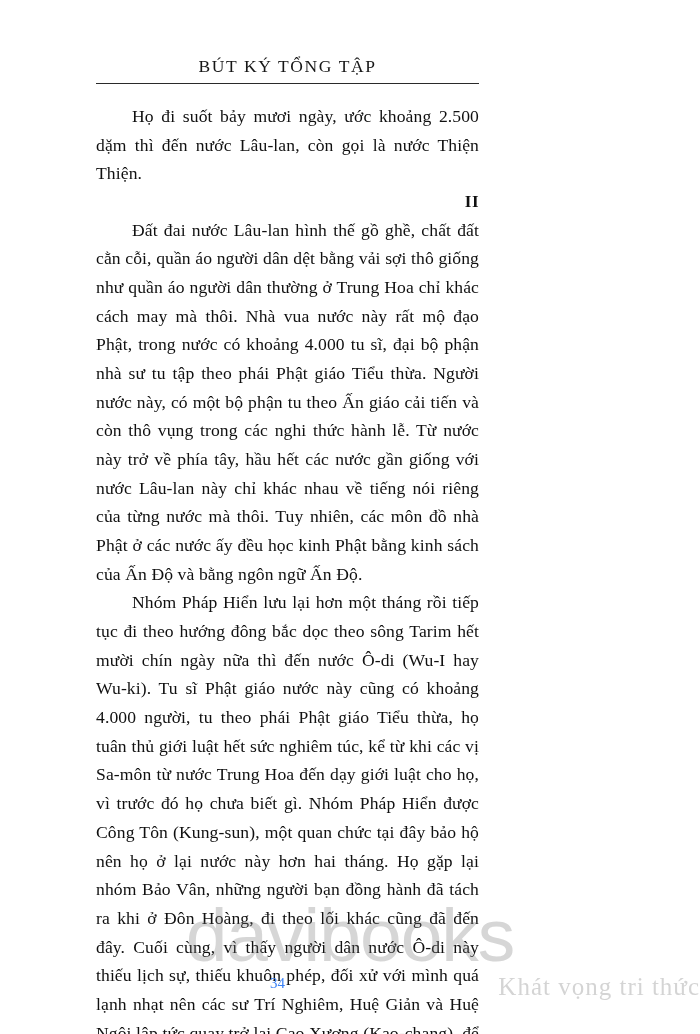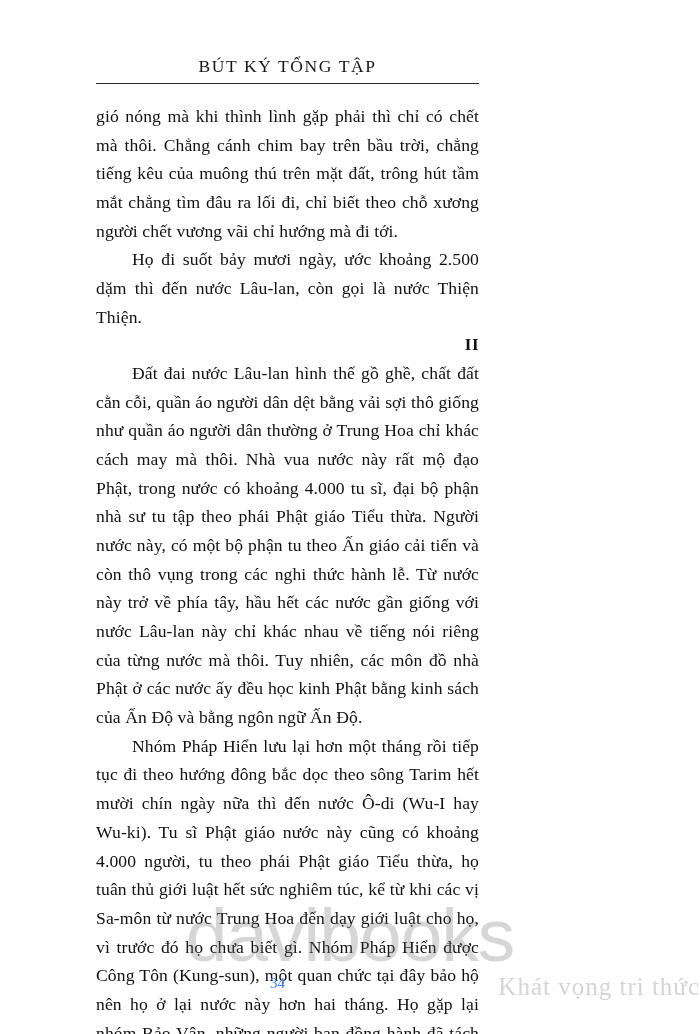--- a/index.html
+++ b/index.html
@@ -99,21 +99,20 @@
 </style>
 </head>
 <body>
 
 <div class="page">
 
   <div class="running-head">BÚT KÝ TỔNG TẬP</div>
   <div class="rule"></div>
 
   <div class="body-text">
-    <p class="no-indent">gió nóng mà khi thình lình gặp phải thì chỉ có chết mà thôi. Chẳng cánh chim bay trên bầu trời, chẳng tiếng kêu của muông thú trên mặt đất, trông hút tầm mắt chẳng tìm đâu ra lối đi, chỉ biết theo chỗ xương người chết vương vãi chỉ hướng mà đi tới.</p>
     <p>Họ đi suốt bảy mươi ngày, ước khoảng 2.500 dặm  thì đến nước Lâu-lan, còn gọi là nước Thiện Thiện.</p>
 
     <p class="section-number">II</p>
 
     <p>Đất đai nước Lâu-lan hình thế gồ ghề, chất đất cằn cỗi, quần áo người dân dệt bằng vải sợi thô giống như quần áo người dân thường ở Trung Hoa chỉ khác cách may mà thôi. Nhà vua nước này rất mộ đạo Phật, trong nước có khoảng 4.000 tu sĩ, đại bộ phận nhà sư tu tập theo phái Phật giáo Tiểu thừa. Người nước này, có một bộ phận tu theo Ấn giáo cải tiến và còn thô vụng trong các nghi thức hành lễ. Từ nước này trở về phía tây, hầu hết các nước gần giống với nước Lâu-lan này chỉ khác nhau về tiếng nói riêng của từng nước mà thôi. Tuy nhiên, các môn đồ nhà Phật ở các nước ấy đều học kinh Phật bằng kinh sách của Ấn Độ và bằng ngôn ngữ Ấn Độ.</p>
     <p>Nhóm Pháp Hiển lưu lại hơn một tháng rồi tiếp tục đi theo hướng đông bắc dọc theo sông Tarim hết mười chín ngày nữa thì đến nước Ô-di (Wu-I hay Wu-ki). Tu sĩ Phật giáo nước này cũng có khoảng 4.000 người, tu theo phái Phật giáo Tiểu thừa, họ tuân thủ giới luật hết sức nghiêm túc, kể từ khi các vị Sa-môn từ nước Trung Hoa đến dạy giới luật cho họ, vì trước đó họ chưa biết gì. Nhóm Pháp Hiển được Công Tôn (Kung-sun), một quan chức tại đây bảo hộ nên họ ở lại nước này hơn hai tháng. Họ gặp lại nhóm Bảo Vân, những người bạn đồng hành đã tách ra khi ở Đôn Hoàng, đi theo lối khác cũng đã đến đây. Cuối cùng, vì thấy người dân nước Ô-di này thiếu lịch sự, thiếu khuôn phép, đối xử với mình quá lạnh nhạt nên các sư Trí Nghiêm, Huệ Giản và Huệ Ngôi lập tức quay trở lại Cao Xương (Kao-chang), để tìm thêm vật dụng cho cuộc hành trình. Sư Pháp Hiển với vài người còn lại, nhờ được quan chức Công Tôn biểu tặng vật dụng nên liền tiếp tục đi theo hướng đông nam. Trên đường, họ chẳng gặp một</p>
   </div>
 
   <div class="page-number">34</div>
 

